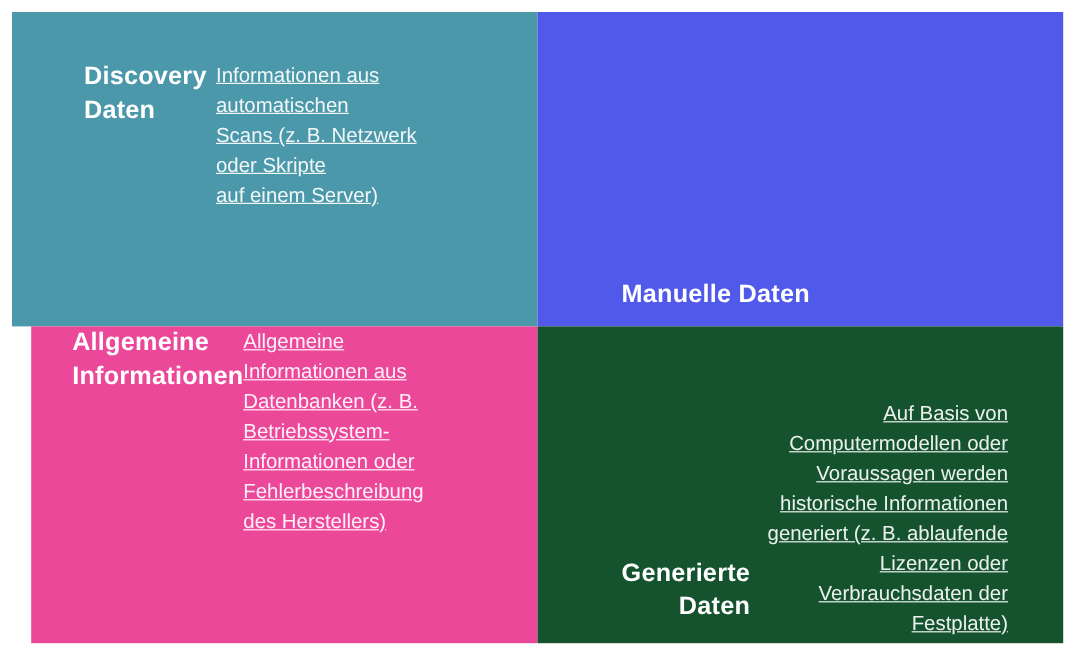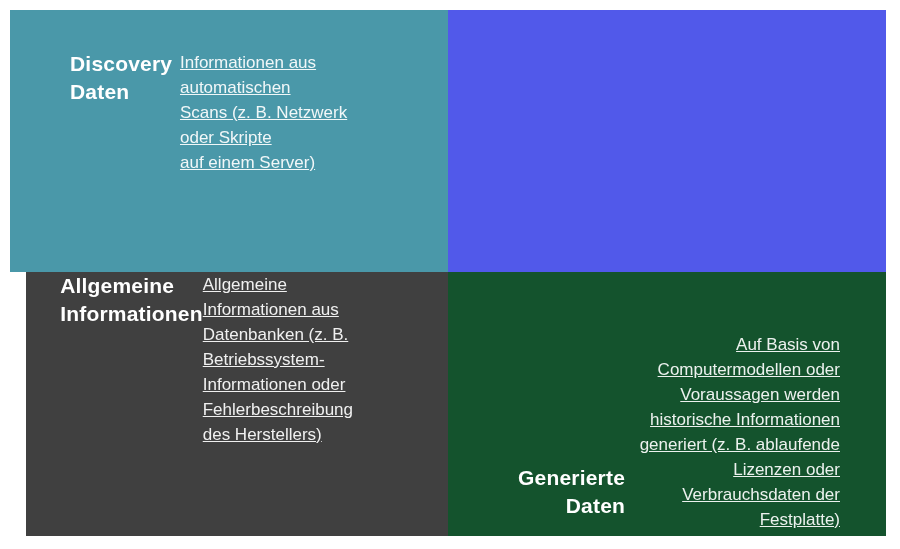--- a/index.html
+++ b/index.html
@@ -80,23 +80,24 @@
   <div class="board">
 
     <div class="quadrant top left" style="background: rgb(74, 152, 169);">
       <h2>Discovery Daten</h2>
       <p>Informationen aus automatischen
 Scans (z. B. Netzwerk oder Skripte
 auf einem Server)</p>
     </div>
 
     <div class="quadrant top right" style="background: rgb(81, 89, 234);">
+      <h2>Manuelle Daten</h2>
     </div>
 
-    <div class="quadrant bottom left" style="background: #404040; margin-left: 16px;">
+    <div class="quadrant bottom left" style="background: #ec4899; margin-left: 16px;">
       <h2>Allgemeine Informationen</h2>
       <p>Allgemeine Informationen aus
 Datenbanken (z. B. Betriebssystem-
 Informationen oder Fehlerbeschreibung
 des Herstellers)</p>
     </div>
 
     <div class="quadrant bottom right" style="background: #14532d;">
       <h2>Generierte Daten</h2>
       <p>Auf Basis von Computermodellen oder

